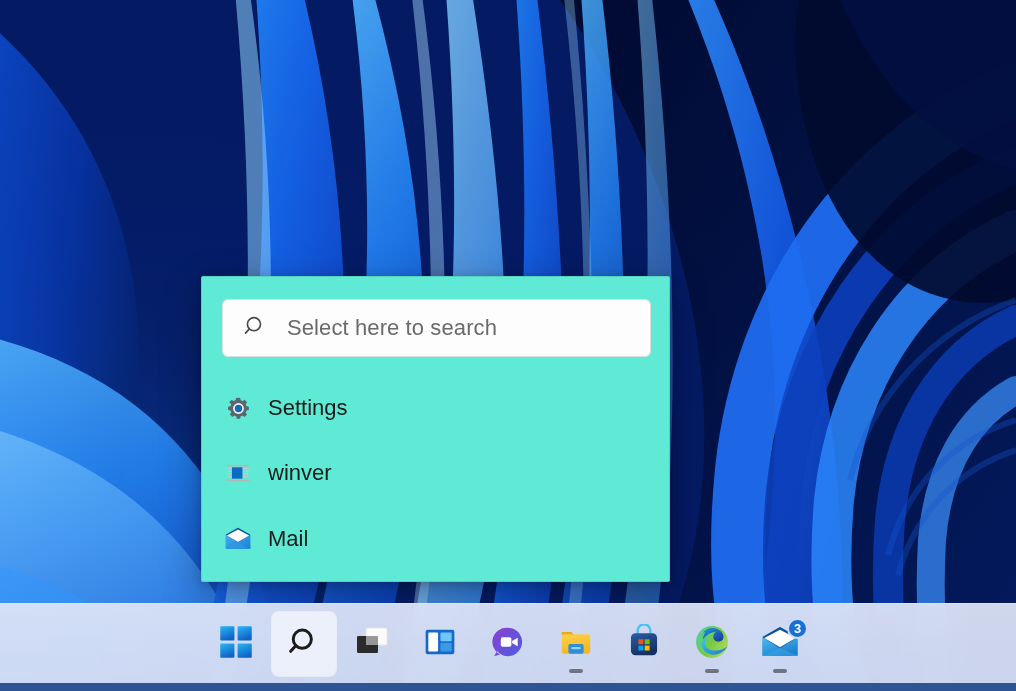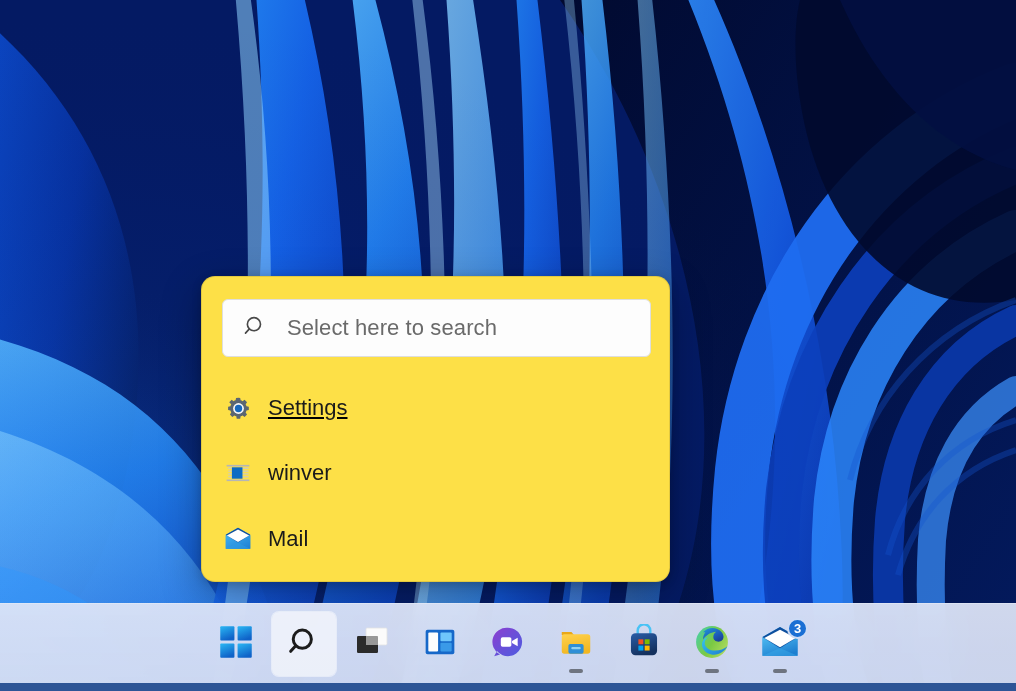--- a/index.html
+++ b/index.html
@@ -65,22 +65,22 @@
     font-size: 13px; font-weight: bold;
     display: flex; align-items: center; justify-content: center;
     border: 2px solid rgba(226,232,248,0.9);
   }
 
   
   #search-panel {
     position: absolute;
     left: 201px; top: 276px;
     width: 469px; height: 306px;
-    background: #fde047;
-    border-radius: 14px;
+    background: #5eead4;
+    border-radius: 2px;
     border: 1px solid rgba(0,0,0,0.10);
     box-shadow: 0 14px 40px rgba(0,0,0,0.32), 0 2px 10px rgba(0,0,0,0.18);
     overflow: hidden;
   }
   #search-box {
     position: absolute;
     left: 20px; top: 22px;
     width: 429px; height: 58px;
     background: #fdfdfd;
     border: 1px solid #dedede;
@@ -105,21 +105,21 @@
     flex: 0 0 auto;
     width: 32px; height: 32px;
     margin-right: 14px;
     display: flex; align-items: center; justify-content: center;
   }
   .result-row .rlabel {
     font-size: 22px;
     color: #1b1b1b;
     line-height: 1;
   }
-  #row-0 { top: 386px; text-decoration: underline; }
+  #row-0 { top: 386px; }
   #row-1 { top: 450px; }
   #row-2 { top: 515px; }
 </style>
 </head>
 <body>
 
 <div id="screen">
 
   <div id="wallpaper">
     <svg width="1016" height="691" viewBox="0 0 1016 691" preserveAspectRatio="none">

